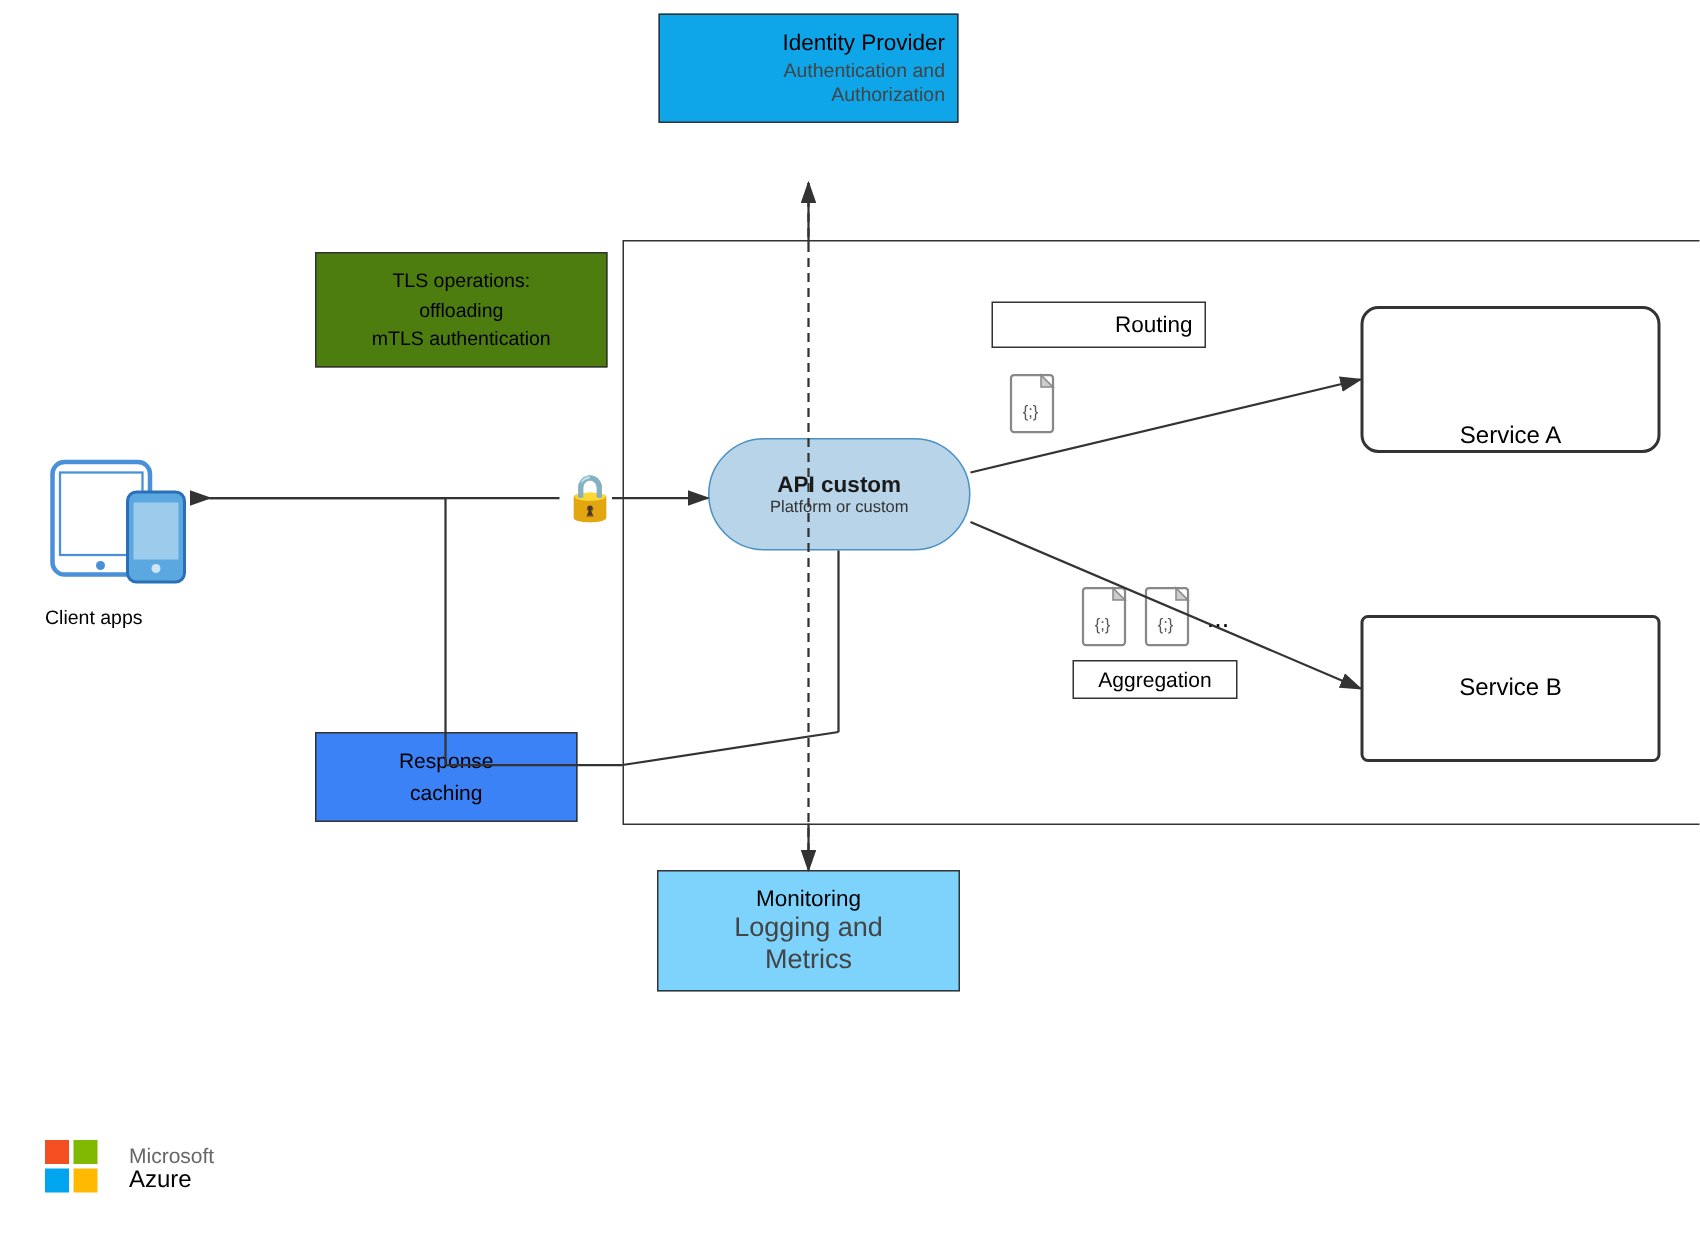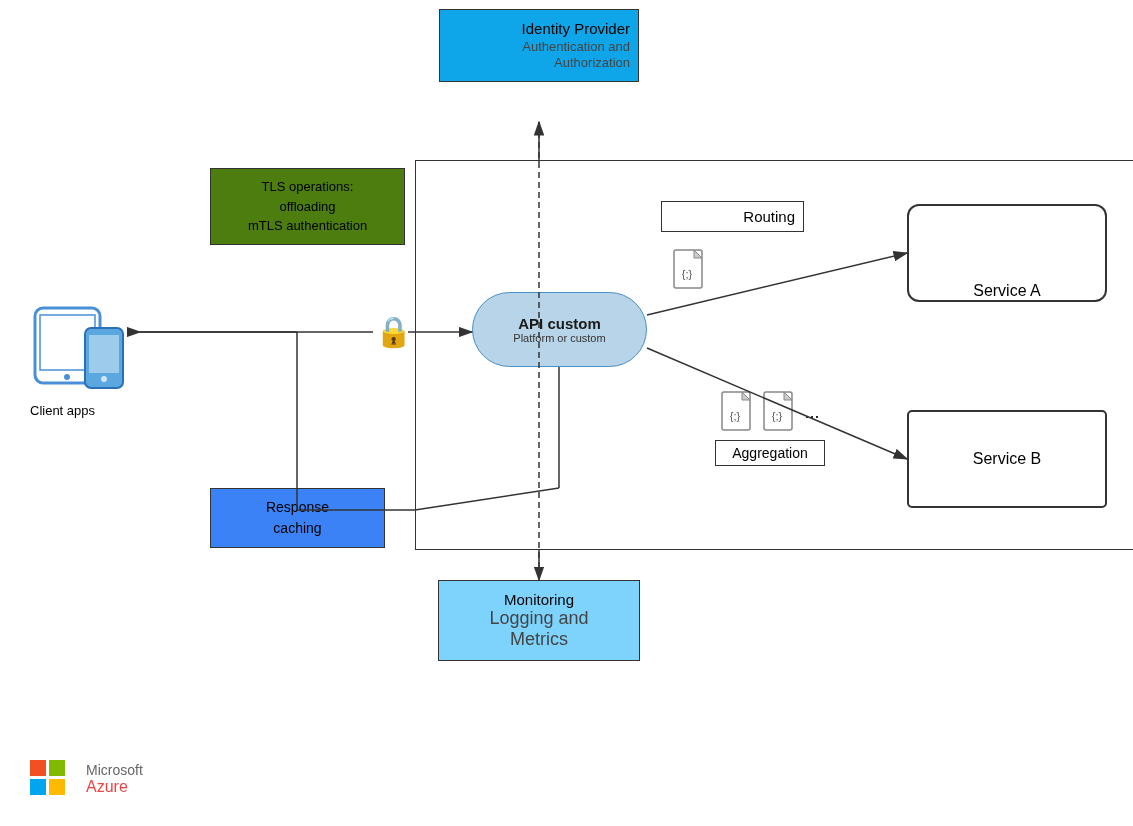--- a/index.html
+++ b/index.html
@@ -218,21 +218,21 @@
       gap: 2px;
       width: 36px;
       height: 36px;
     }
     .sq { width: 16px; height: 16px; }
     .sq.orange { background: #f25022; }
     .sq.green  { background: #7fba00; }
     .sq.blue   { background: #00a4ef; }
     .sq.yellow { background: #ffb900; }
     .azure-text .az-microsoft { font-size: 14px; color: #666; }
-    .azure-text .az-azure { font-size: 16px; color: #ef4444; font-weight: 400; }
+    .azure-text .az-azure { font-size: 16px; color: #000000; font-weight: 400; }
   </style>
 </head>
 <body>
 
 <div class="diagram-container">
 
   <div class="identity-box">
     <div class="title">Identity Provider</div>
     <div class="subtitle">Authentication and Authorization</div>
   </div>

